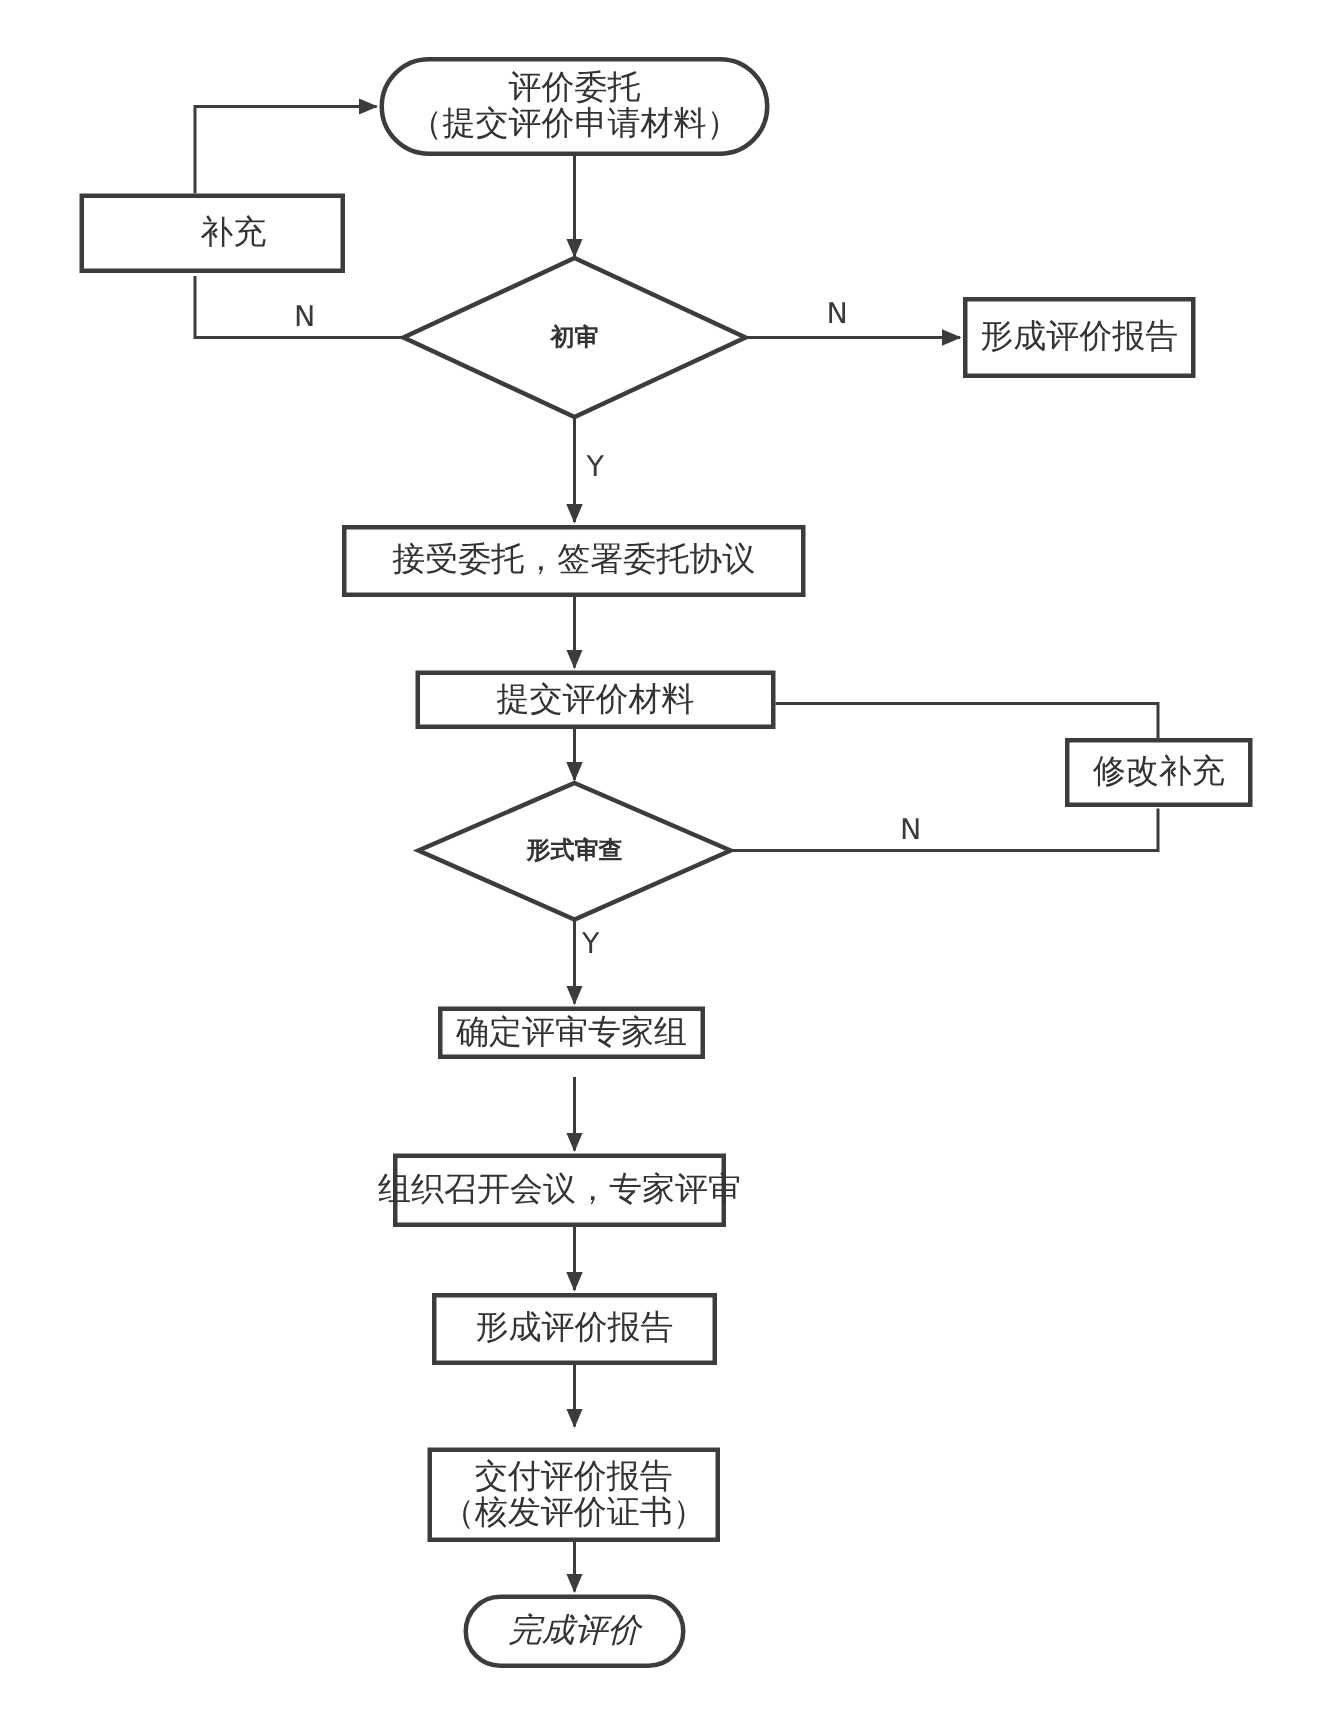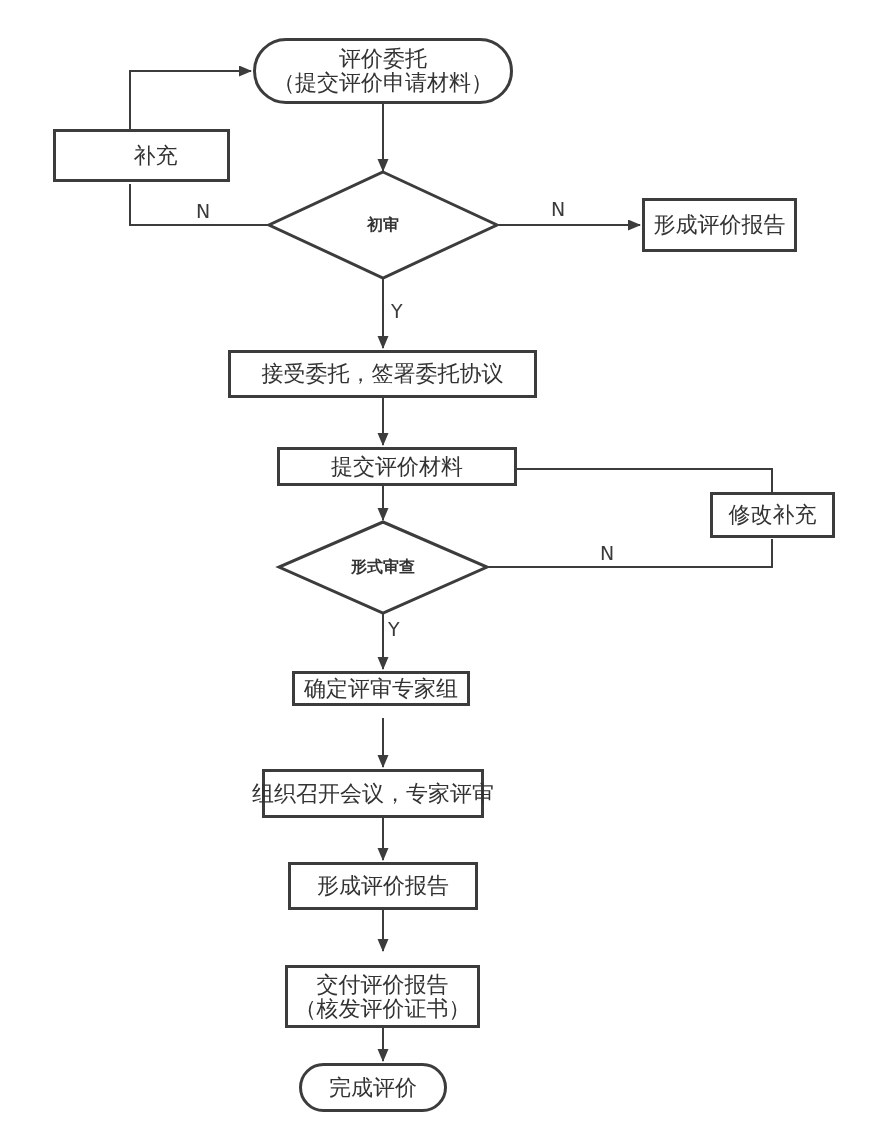--- a/index.html
+++ b/index.html
@@ -129,21 +129,21 @@
 
   <div class="node process" style="left:288px; top:862px; width:190px; height:48px;">
     <span>形成评价报告</span>
   </div>
 
   <div class="node process" style="left:285px; top:953px; width:195px; height:63px;margin-top:12px;">
     <span>交付评价报告</span>
     <span>（核发评价证书）</span>
   </div>
 
-  <div class="node terminator" style="left:299px; top:1063px; width:148px; height:49px; border-radius:25px;">
+  <div class="node terminator" style="left:309px; top:1063px; width:148px; height:49px; border-radius:25px;font-style:italic;">
     <span>完成评价</span>
   </div>
 
   <span class="edge-label" style="left:196px; top:201px;">N</span>
   <span class="edge-label" style="left:551px; top:199px;">N</span>
   <span class="edge-label" style="left:391px; top:301px;">Y</span>
   <span class="edge-label" style="left:600px; top:543px;">N</span>
   <span class="edge-label" style="left:388px; top:619px;">Y</span>
 
 </div>

